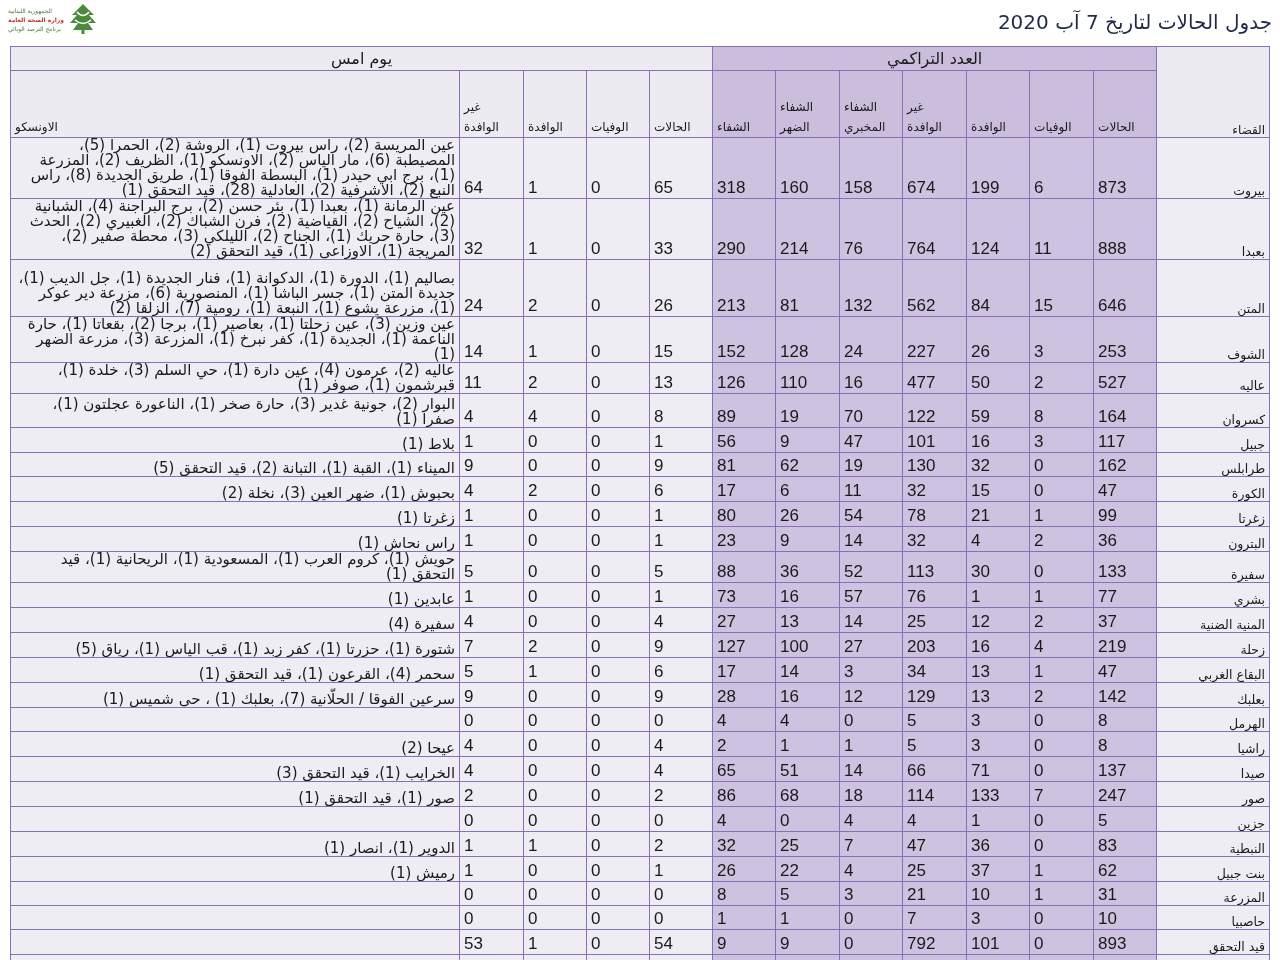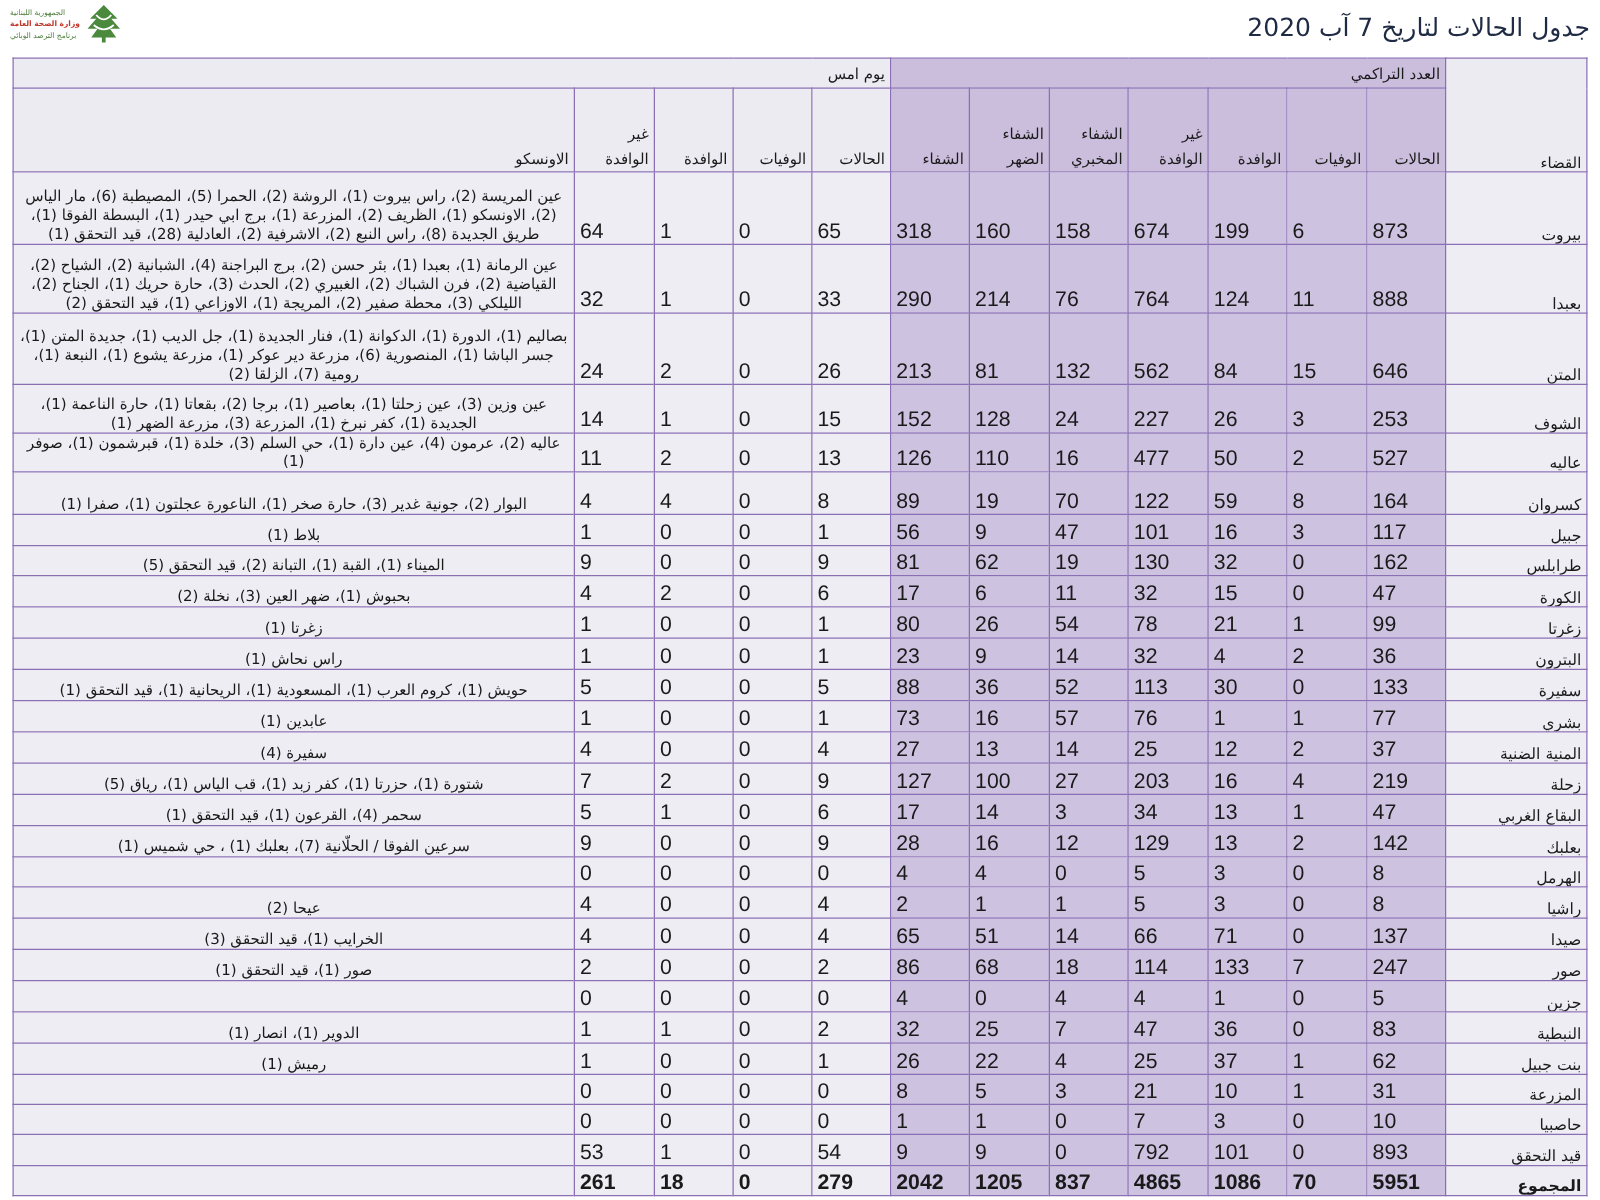--- a/index.html
+++ b/index.html
@@ -18,23 +18,23 @@
                 direction: rtl; font-size: 12px; }
   table.cases td, table.cases th { border: 1.5px solid #8a6fb5; padding: 0 4px; overflow: hidden; }
   th { font-weight: normal; }
   .hdr-light { background: #ecebf2; }
   .hdr-dark { background: #cbbedd; }
   .cell-light { background: #eeedf3; }
   .cell-dark { background: #cdc2e0; }
   .num { text-align: left; vertical-align: bottom; font-family: "Liberation Sans Narrow", "Liberation Sans", sans-serif;
          font-size: 17px; padding: 0 3px 1px 3px; }
   .dist { text-align: right; vertical-align: bottom; font-size: 12.5px; padding-right: 2px; padding-bottom: 2px; }
-  .towns { text-align: center; vertical-align: bottom; font-size: 12px; line-height: 15px; padding: 2px 4px 1px 4px; }
-  .group-hdr { text-align: right; font-size: 12px; height: 20px; }
-  .col-hdr { text-align: right; vertical-align: bottom; font-size: 12px; line-height: 20px; padding-bottom: 2px; }
+  .towns { text-align: right; vertical-align: bottom; font-size: 15px; line-height: 15px; padding: 2px 4px 1px 4px; }
+  .group-hdr { text-align: center; font-size: 16px; height: 20px; }
+  .col-hdr { text-align: left; vertical-align: bottom; font-size: 12px; line-height: 20px; padding-bottom: 2px; }
   .dist-hdr { text-align: right; vertical-align: bottom; font-size: 12px; padding-bottom: 4px; }
   .total-row td { font-weight: bold; margin-top: 48px; }
 </style>
 </head>
 <body>
 
 <div class="logo">
   <div class="logo-text">
     <span class="l1">الجمهورية اللبنانية</span>
     <span class="l2">وزارة الصحة العامة</span>

